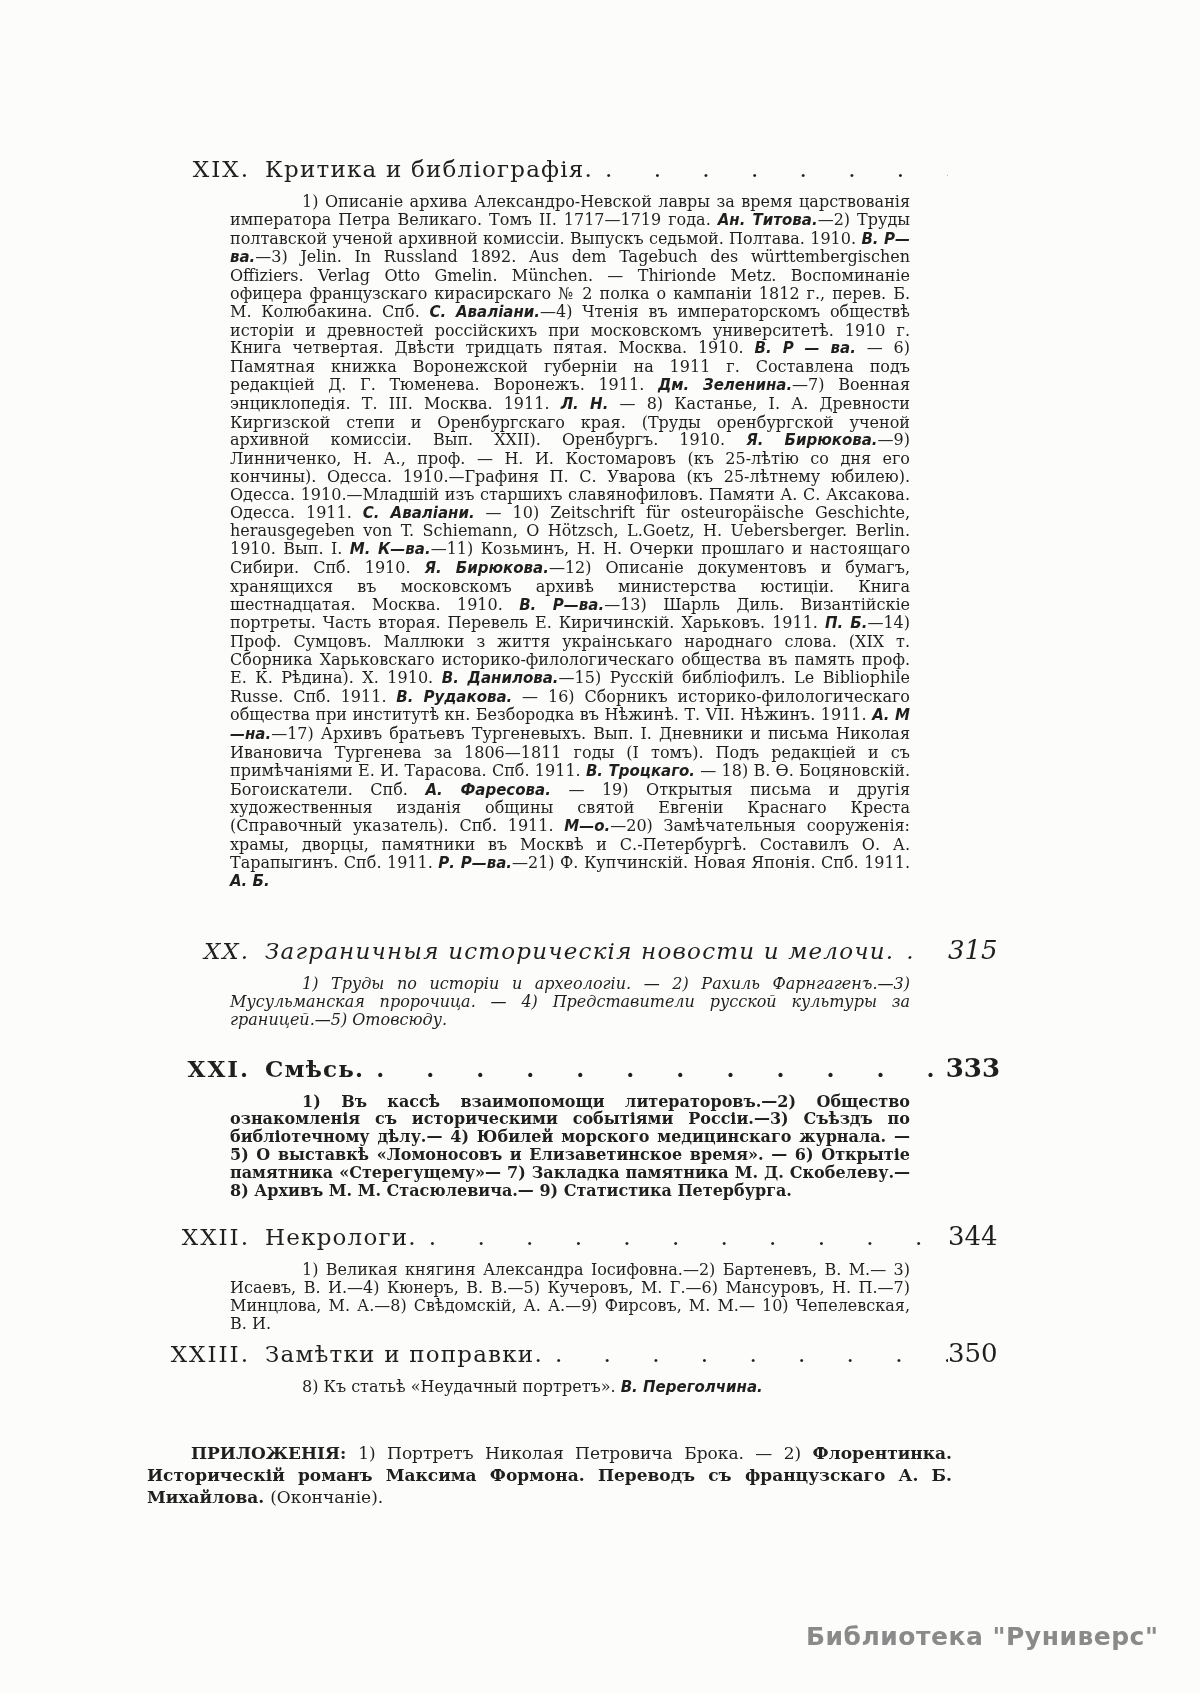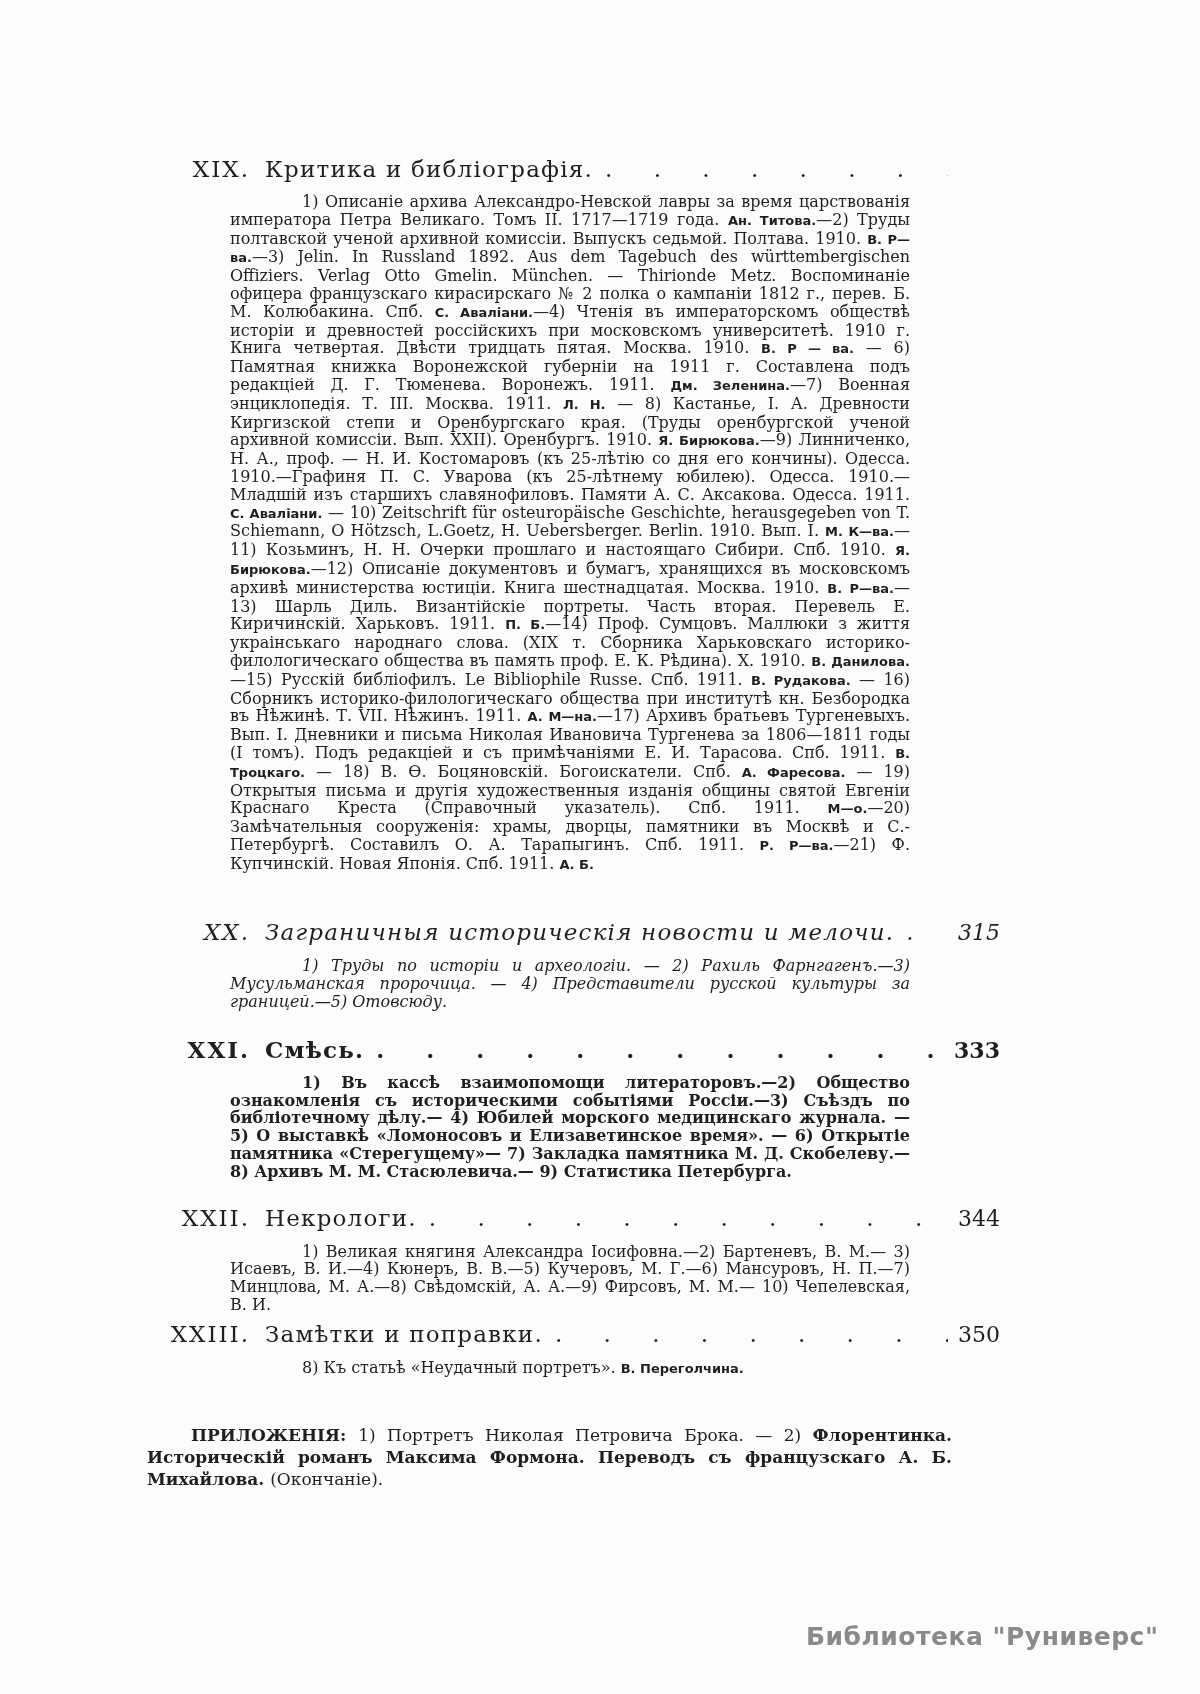--- a/index.html
+++ b/index.html
@@ -13,28 +13,28 @@
   }
   .content { position:absolute; left:135px; top:154px; width:865px; }
 
   .toc-heading {
     display:flex; align-items:baseline;
     font-size:23px; line-height:30px;
   }
   .roman  { flex:none; width:115px; text-align:right; letter-spacing:2px; }
   .title  { flex:none; margin-left:15px; letter-spacing:1.2px; white-space:nowrap; }
   .leader { flex:1 1 auto; overflow:hidden; white-space:nowrap; letter-spacing:17px; margin-left:12px; }
-  .pnum   { flex:none; min-width:52px; text-align:right; font-size:22px; }
+  .pnum   { flex:none; min-width:52px; text-align:left; font-size:26px; }
 
   .annotation {
     margin:9px 0 0 95px; width:680px;
     text-align:justify; text-indent:72px;
     font-size:16px; line-height:17.8px;
   }
-  .rev { font-family:"DejaVu Sans", sans-serif; font-weight:bold; font-size:13px; }
+  .rev { font-family:"DejaVu Sans", sans-serif; font-weight:bold; font-size:15px;font-style:italic; }
 
   .toc-section-1 { margin-top:44px;font-style:italic; }
   .toc-section-2 { margin-top:24px;font-weight:bold; }
   .toc-section-3 { margin-top:22px; }
   .toc-section-4 { margin-top:5px; }
 
   .appendix {
     margin:46px 0 0 12px; width:805px;
     text-align:justify; text-indent:44px;
     font-size:17px; line-height:22px;

